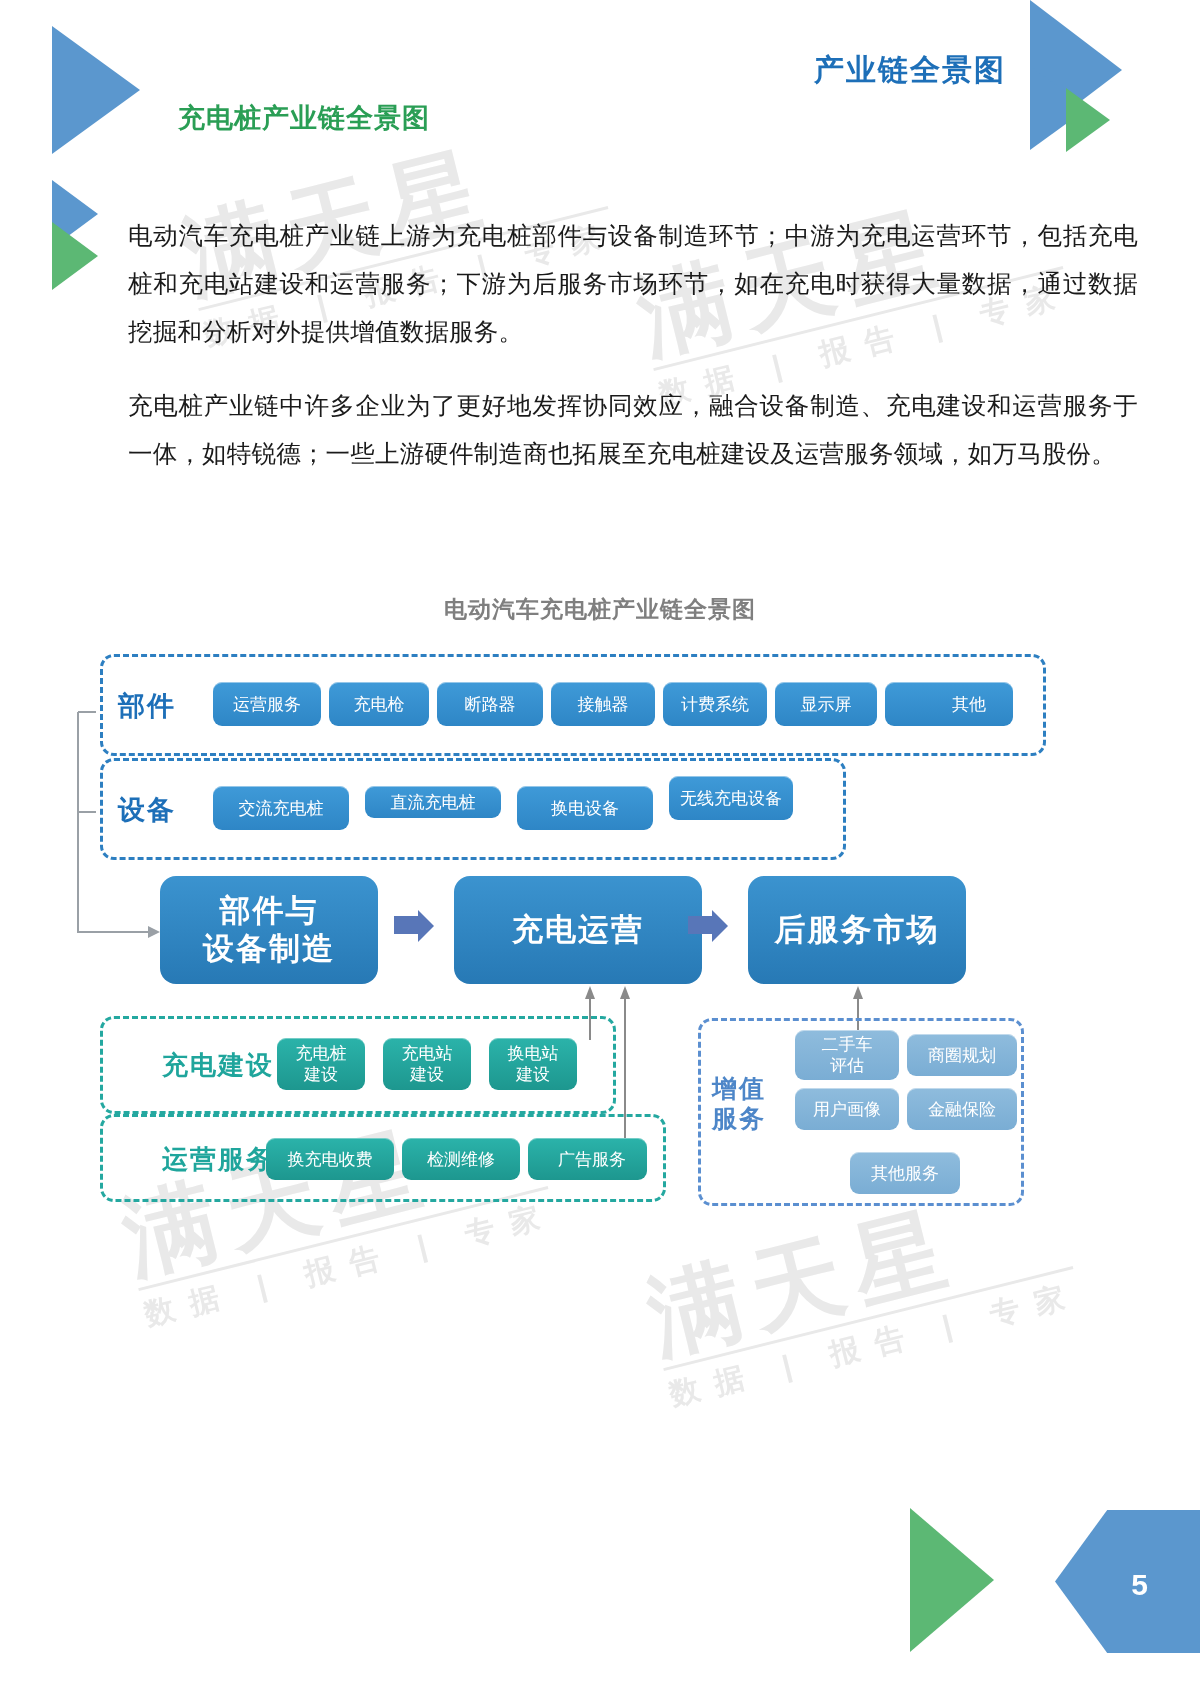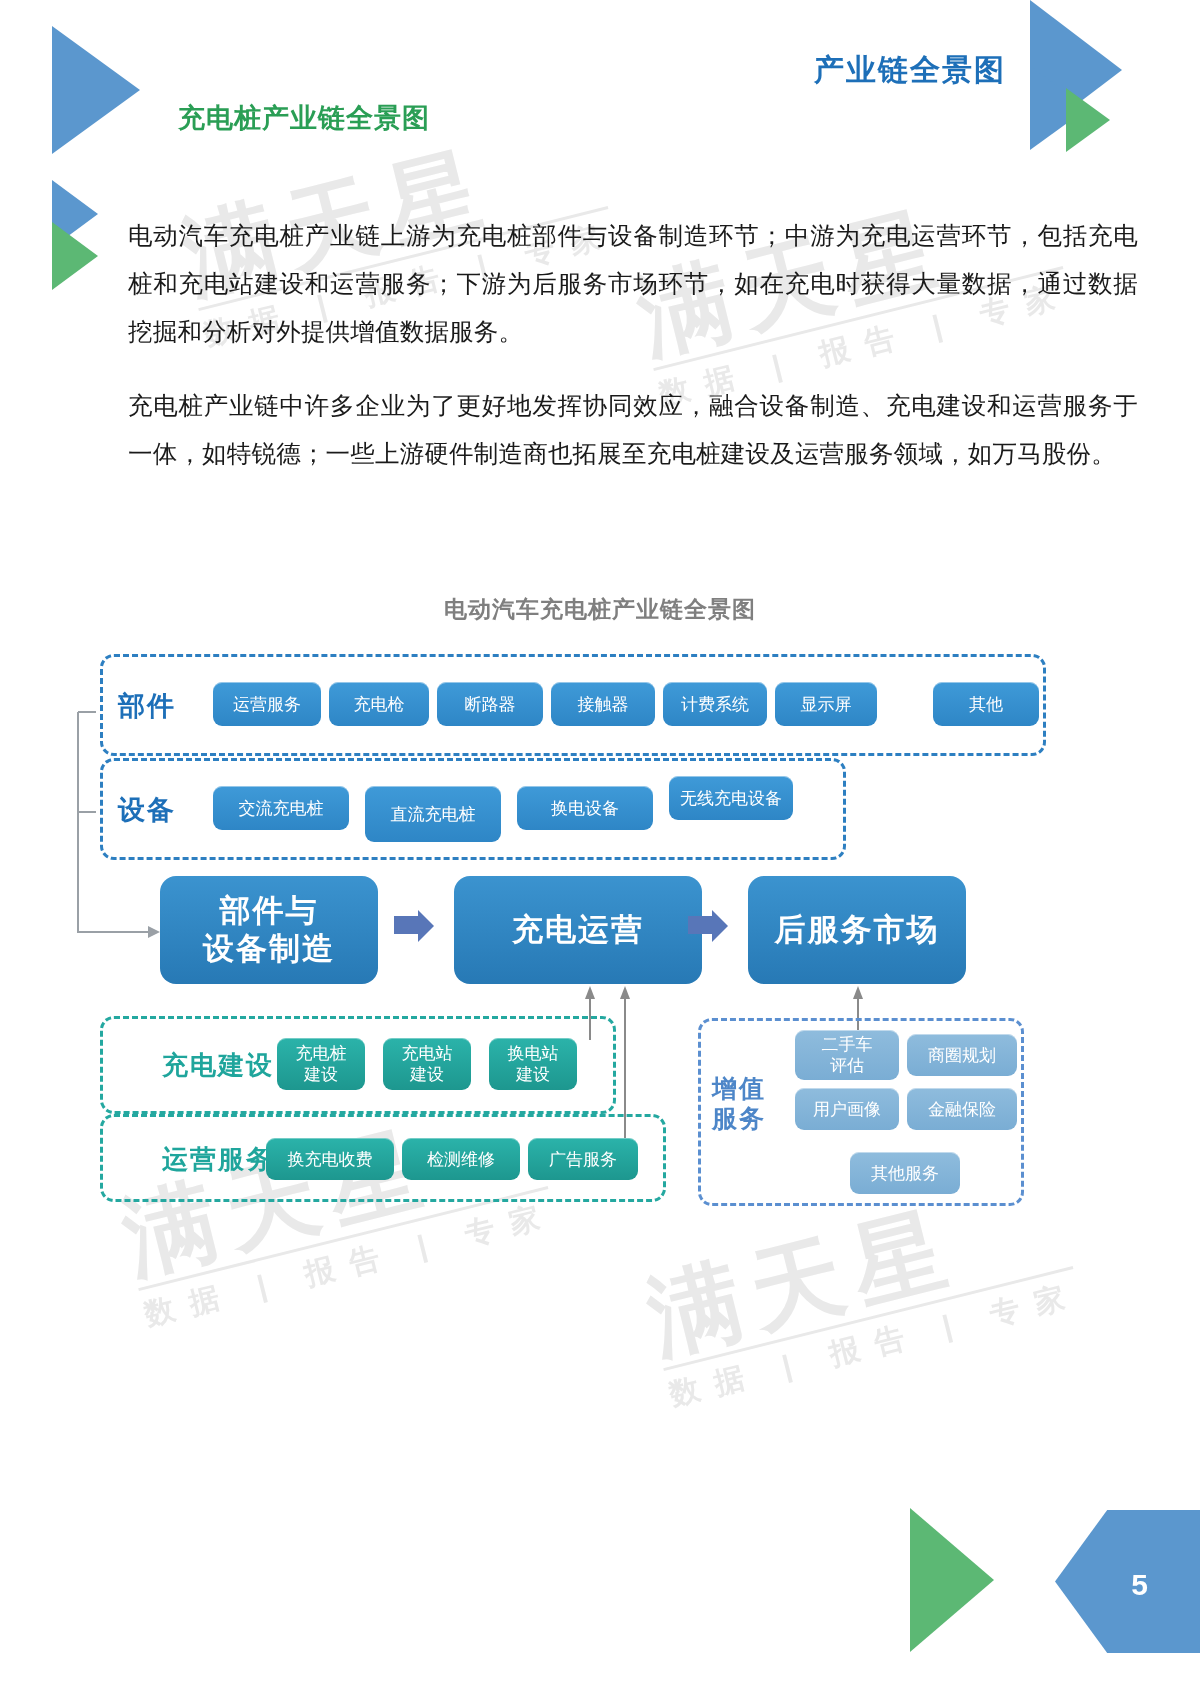--- a/index.html
+++ b/index.html
@@ -180,27 +180,27 @@
 
     <div class="dashbox blue" style="left:100px;top:654px;width:940px;height:96px;"></div>
     <div class="rowlabel blue" style="left:118px;top:688px;font-size:27px;">部件</div>
 
     <div class="pill blue" style="left:213px;top:682px;width:108px;height:44px;">运营服务</div>
     <div class="pill blue" style="left:329px;top:682px;width:100px;height:44px;">充电枪</div>
     <div class="pill blue" style="left:437px;top:682px;width:106px;height:44px;">断路器</div>
     <div class="pill blue" style="left:551px;top:682px;width:104px;height:44px;">接触器</div>
     <div class="pill blue" style="left:663px;top:682px;width:104px;height:44px;">计费系统</div>
     <div class="pill blue" style="left:775px;top:682px;width:102px;height:44px;">显示屏</div>
-    <div class="pill blue" style="left:933px;top:682px;width:106px;height:44px;">其他</div>
+    <div class="pill blue" style="left:885px;top:682px;width:88px;height:44px;padding-left:40px;">其他</div>
 
     <div class="dashbox blue" style="left:100px;top:758px;width:740px;height:96px;"></div>
     <div class="rowlabel blue" style="left:118px;top:792px;font-size:27px;">设备</div>
 
     <div class="pill blue" style="left:213px;top:786px;width:136px;height:44px;">交流充电桩</div>
-    <div class="pill blue" style="left:365px;top:786px;width:136px;height:56px;">直流充电桩</div>
+    <div class="pill blue" style="left:365px;top:786px;width:136px;height:32px;">直流充电桩</div>
     <div class="pill blue" style="left:517px;top:786px;width:136px;height:44px;">换电设备</div>
     <div class="pill blue" style="left:669px;top:776px;width:124px;height:44px;">无线充电设备</div>
 
     <div class="stage" style="left:160px;top:876px;width:218px;height:108px;">
       <span style="white-space:pre-line;" id="stage0">部件与
 设备制造</span>
     </div>
     <div class="stage" style="left:454px;top:876px;width:248px;height:108px;">
       <span style="white-space:pre-line;" id="stage1">充电运营</span>
     </div>
@@ -223,21 +223,21 @@
     <div class="pill teal" style="left:383px;top:1038px;width:88px;height:52px;white-space:pre-line;" id="c2i1">充电站
 建设</div>
     <div class="pill teal" style="left:489px;top:1038px;width:88px;height:52px;white-space:pre-line;" id="c2i2">换电站
 建设</div>
 
     <div class="dashbox teal" style="left:100px;top:1114px;width:560px;height:82px;"></div>
     <div class="rowlabel teal" style="left:126px;top:1142px;font-size:26px;">运营服务</div>
 
     <div class="pill teal" style="left:266px;top:1138px;width:128px;height:42px;">换充电收费</div>
     <div class="pill teal" style="left:402px;top:1138px;width:118px;height:42px;">检测维修</div>
-    <div class="pill teal" style="left:528px;top:1138px;width:110px;height:42px;">广告服务</div>
+    <div class="pill teal" style="left:528px;top:1138px;width:110px;height:42px;padding-left:9px;">广告服务</div>
 
     <div class="dashbox lblue" style="left:698px;top:1018px;width:320px;height:182px;"></div>
     <div class="rowlabel lblue" style="left:712px;top:1073px;font-size:25px;line-height:30px;white-space:pre-line;" id="g4label">增值
 服务</div>
 
     <div class="pill lblue" style="left:795px;top:1030px;width:104px;height:50px;white-space:pre-line;" id="c4i0">二手车
 评估</div>
     <div class="pill lblue" style="left:907px;top:1034px;width:110px;height:42px;">商圈规划</div>
     <div class="pill lblue" style="left:795px;top:1088px;width:104px;height:42px;">用户画像</div>
     <div class="pill lblue" style="left:907px;top:1088px;width:110px;height:42px;">金融保险</div>

